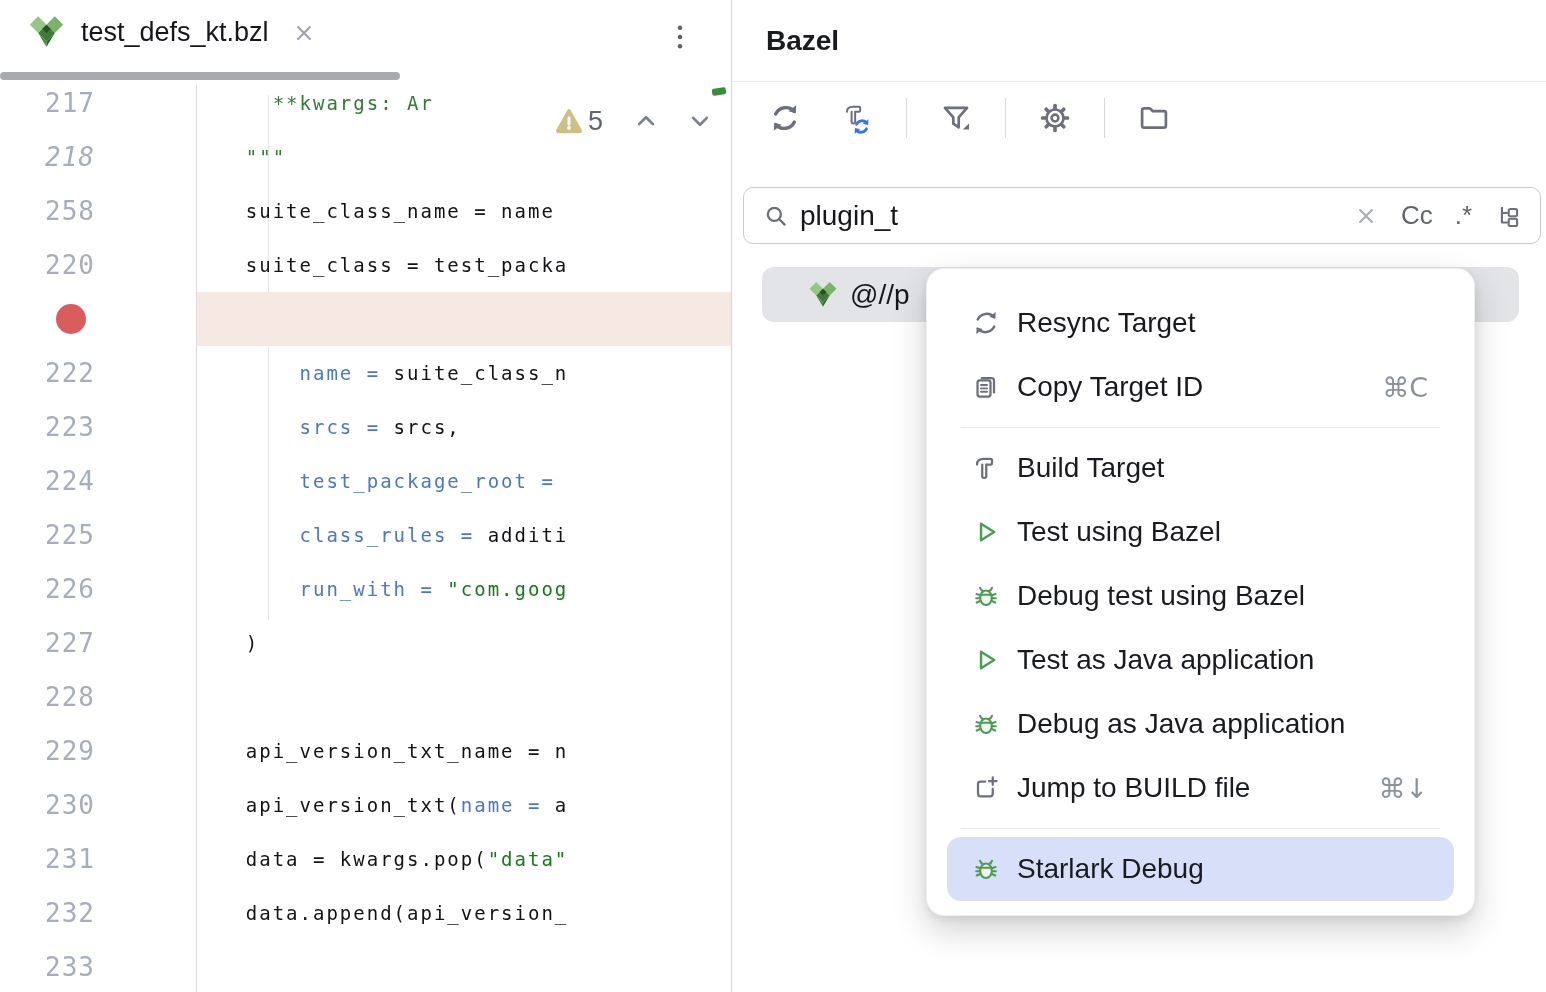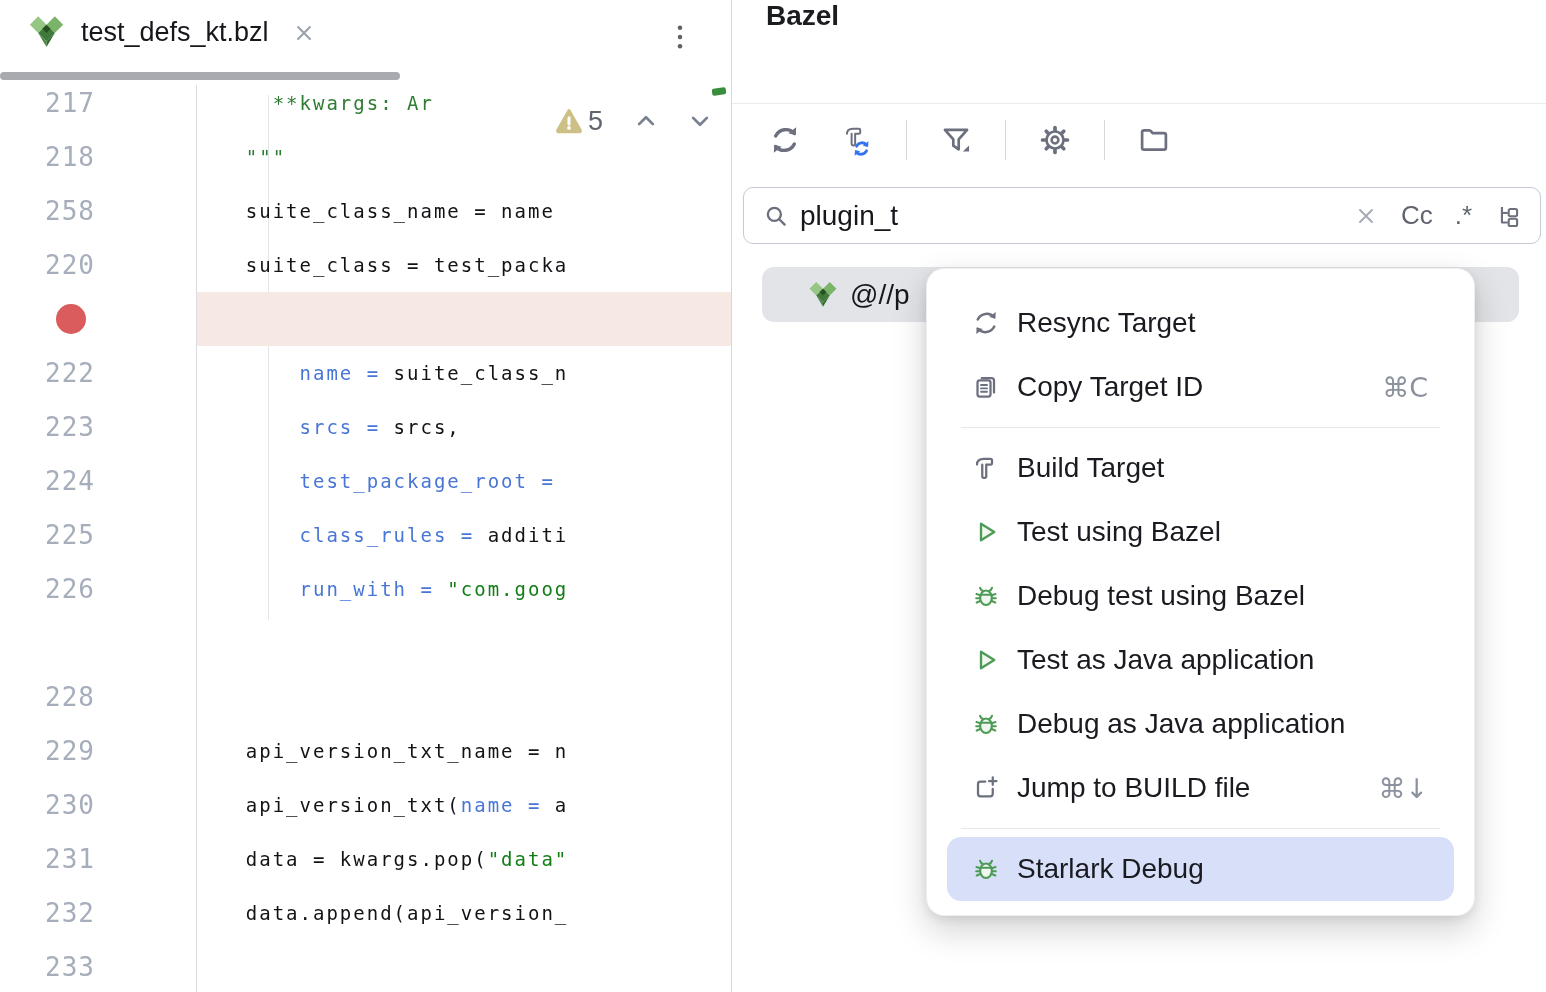--- a/index.html
+++ b/index.html
@@ -40,21 +40,21 @@
   
   .inspect{position:absolute;left:550px;top:98px;height:46px;display:flex;align-items:center;background:#fff;
            padding:0 4px;}
   .inspect .cnt{font-size:27px;color:#5F646D;margin:0 4px 0 4px;}
   .inspect .chev{width:30px;height:30px;color:#78818F;}
   .inspect .gap{width:24px;}
 
   
   .panel{position:absolute;left:731px;top:0;width:815px;height:992px;background:#fff;
          border-left:1px solid #D4D7DC;box-sizing:border-box;}
-  .p-header{height:104px;display:flex;padding-left:34px;
+  .p-header{height:82px;display:flex;align-items:center;padding-left:34px;
             font-size:28px;font-weight:700;color:#1A1C20;border-bottom:1px solid #EAEBEE;box-sizing:border-box;}
   .p-toolbar{height:72px;display:flex;align-items:center;padding-left:30px;column-gap:26px;}
   .tbtn{width:46px;height:42px;display:flex;align-items:center;justify-content:center;
         color:#6C707E;background:none;border:none;padding:0;}
   .tbtn .icon{color:#6C707E;}
   .tsep{width:1px;height:40px;background:#D4D7DC;}
 
   .search-box{position:absolute;left:11px;top:187px;width:798px;height:57px;background:#fff;
               border:1.5px solid #C6CAD2;border-radius:10px;box-sizing:border-box;
               display:flex;align-items:center;padding:0 18px;}
@@ -84,21 +84,21 @@
 
 <div class="editor-pane">
   <div class="indent-guide"></div>
   <div class="line-highlight" id="line-highlight" style="top: 292px;"></div>
   <div class="gutter-divider"></div>
   <div id="code-lines">
       <div class="code-line" style="top: 76px;">
         <span class="ln">217</span>
         <span class="code"><span class="c-docstring">      **kwargs: Ar</span></span>
       </div>
-      <div class="code-line" style="top: 130px;">
+      <div class="code-line" style="top: 130px; font-style: italic;">
         <span class="ln">218</span>
         <span class="code"><span class="c-docstring">    """</span></span>
       </div>
       <div class="code-line" style="top: 184px;">
         <span class="ln">258</span>
         <span class="code"><span class="c-plain">    suite_class_name = name</span></span>
       </div>
       <div class="code-line" style="top: 238px;">
         <span class="ln">220</span>
         <span class="code"><span class="c-plain">    suite_class = test_packa</span></span>
@@ -115,20 +115,24 @@
         <span class="ln">224</span>
         <span class="code"><span class="c-plain">        </span><span class="c-param">test_package_root = </span></span>
       </div>
       <div class="code-line" style="top: 508px;">
         <span class="ln">225</span>
         <span class="code"><span class="c-plain">        </span><span class="c-param">class_rules = </span><span class="c-plain">additi</span></span>
       </div>
       <div class="code-line" style="top: 562px;">
         <span class="ln">226</span>
         <span class="code"><span class="c-plain">        </span><span class="c-param">run_with = </span><span class="c-string">"com.goog</span></span>
+      </div>
+      <div class="code-line" style="top: 616px;">
+        <span class="ln">227</span>
+        <span class="code"><span class="c-plain">    )</span></span>
       </div>
       <div class="code-line" style="top: 670px;">
         <span class="ln">228</span>
         <span class="code"></span>
       </div>
       <div class="code-line" style="top: 724px;">
         <span class="ln">229</span>
         <span class="code"><span class="c-plain">    api_version_txt_name = n</span></span>
       </div>
       <div class="code-line" style="top: 778px;">

